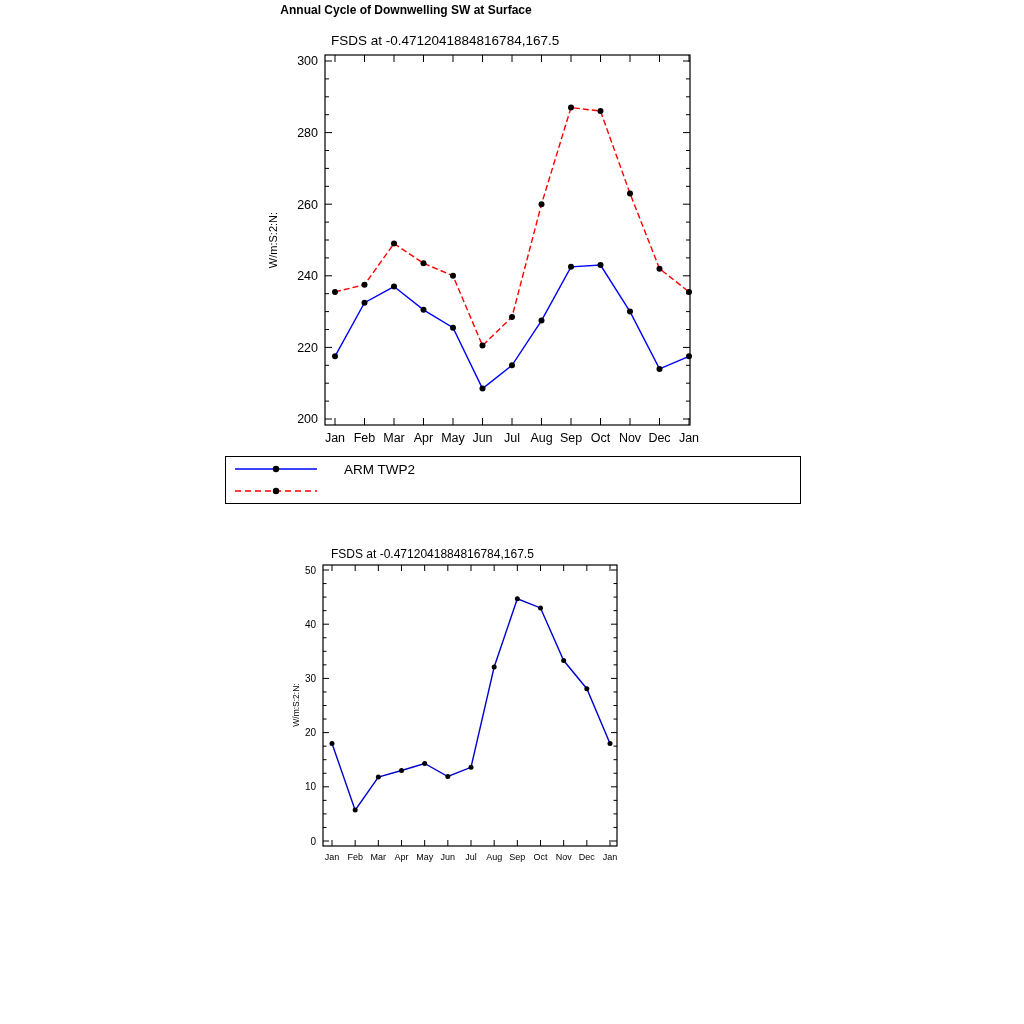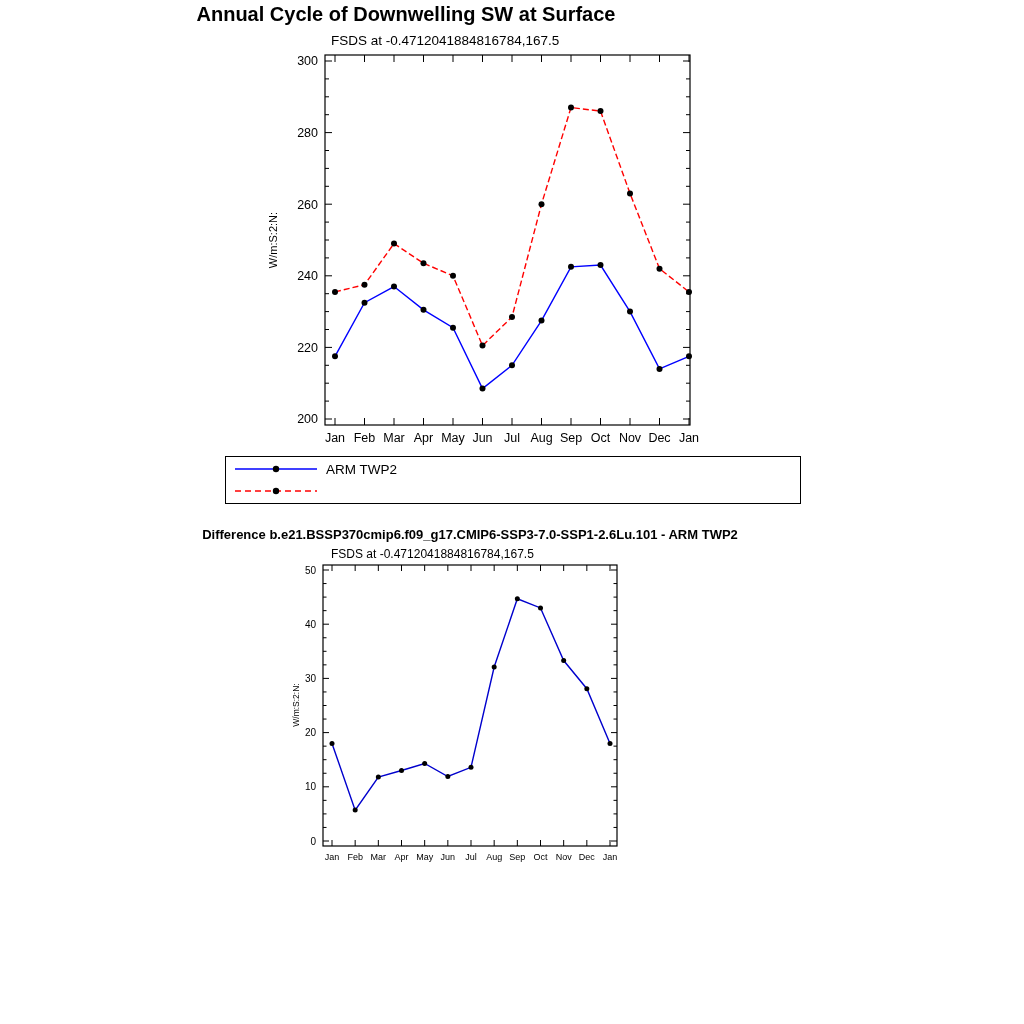--- a/index.html
+++ b/index.html
@@ -1,44 +1,43 @@
 <!DOCTYPE html>
 <html><head>
 <meta charset="utf-8">
 <style>
   html,body{margin:0;padding:0;background:#ffffff;}
   .figure{position:relative;width:1024px;height:1024px;background:#ffffff;overflow:hidden;
           font-family:"Liberation Sans",sans-serif;color:#000;}
   .t1{position:absolute;left:0;top:3px;width:812px;text-align:center;
-      font-size:20px;font-weight:bold;}
+      font-size:12px;font-weight:bold;}
   .s1{position:absolute;left:331px;top:33px;font-size:13.5px;}
   .yl1{position:absolute;left:213px;top:232px;width:120px;height:16px;line-height:16px;
        text-align:center;font-size:11px;transform:rotate(-90deg);}
   .t2{position:absolute;left:0;top:527px;width:940px;text-align:center;
       font-size:13px;font-weight:bold;}
   .s2{position:absolute;left:331px;top:547px;font-size:12px;}
   .yl2{position:absolute;left:246px;top:699px;width:100px;height:12px;line-height:12px;
        text-align:center;font-size:8.5px;transform:rotate(-90deg);}
   .legend{position:absolute;left:225px;top:456px;width:576px;height:48px;
           border:1px solid #000;box-sizing:border-box;
           display:flex;flex-direction:column;justify-content:space-evenly;padding-left:6px;}
-  .lrow{display:flex;align-items:center;gap:6px;height:20px;}
+  .lrow{display:flex;align-items:center;gap:24px;height:20px;}
   .llabel{font-size:13.5px;white-space:nowrap;}
   #plots{position:absolute;left:0;top:0;}
 </style>
 </head>
 <body>
 
 <div class="figure">
 
   <div class="t1">Annual Cycle of Downwelling SW at Surface</div>
   <div class="s1">FSDS at -0.4712041884816784,167.5</div>
   <div class="yl1">W/m:S:2:N:</div>
 
-  <div class="t2">Difference b.e21.BSSP370cmip6.f09_g17.CMIP6-SSP3-7.0-SSP1-2.6Lu.101 - ARM TWP2</div>
   <div class="s2">FSDS at -0.4712041884816784,167.5</div>
   <div class="yl2">W/m:S:2:N:</div>
 
   <svg id="plots" width="1024" height="1024">
       <g>
         <rect x="325" y="55" width="365" height="370" fill="none" stroke="#000" stroke-width="1.2"></rect>
         <g stroke="#000" stroke-width="1">
           <line x1="325" y1="419" x2="332" y2="419"></line>
           <line x1="683" y1="419" x2="690" y2="419"></line>
           <line x1="325" y1="347.4" x2="332" y2="347.4"></line>

